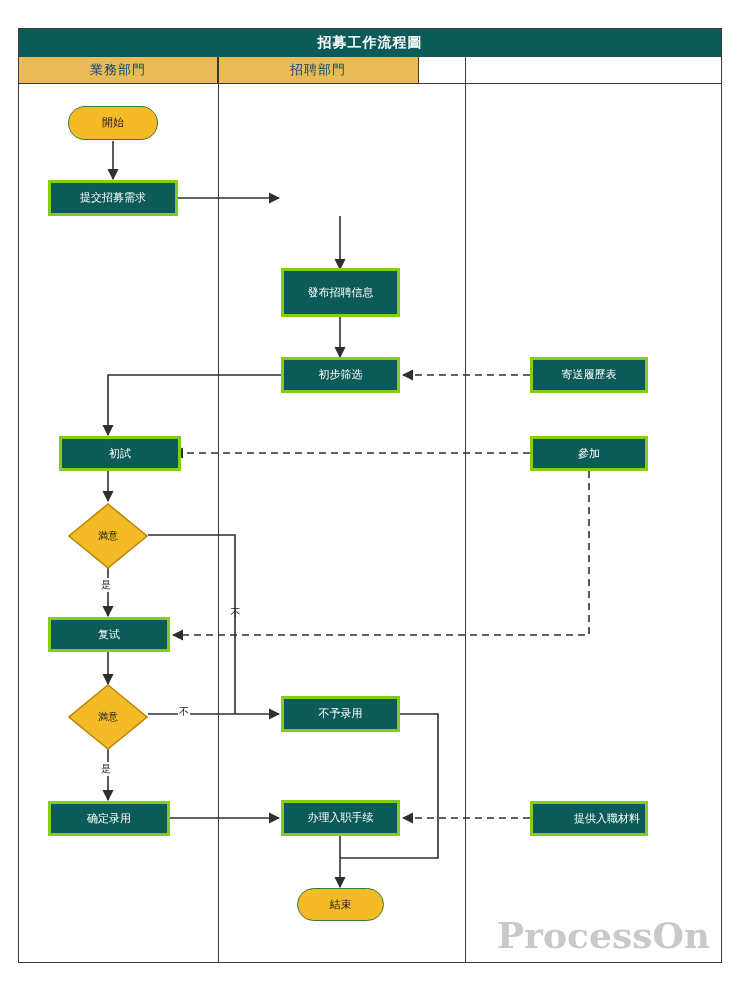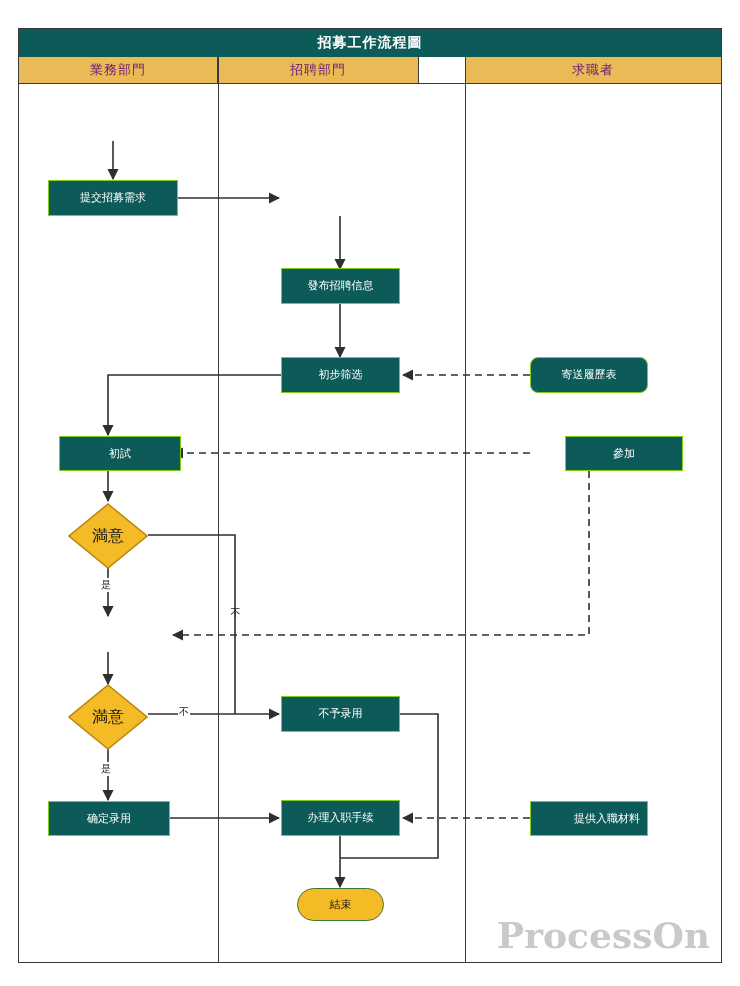--- a/index.html
+++ b/index.html
@@ -51,21 +51,21 @@
     letter-spacing: 1px;
     box-sizing: border-box;
   }
 
   
   .lane-head {
     position: absolute;
     top: 57px;
     height: 26px;
     background: #e9ba55;
-    color: #701a75;
+    color: #0c4a6e;
     font-size: 13px;
     display: flex;
     align-items: center;
     justify-content: center;
     box-sizing: border-box;
     border-right: 1px solid #3a3a3a;
     letter-spacing: 1px;
   }
   .lane-head.lane0 { left: 19px;  width: 199px; }
   .lane-head.lane1 { left: 218px; width: 201px; }
@@ -99,21 +99,21 @@
     align-items: center;
     justify-content: center;
     text-align: center;
     font-size: 11px;
     line-height: 1.2;
     z-index: 5;
   }
   .node.process {
     background: #0d5b58;
     color: #ffffff;
-    border: 1px solid #84cc16;
+    border: 3px solid #84cc16;
   }
   .node.terminator {
     background: #f5bb26;
     color: #1a1a1a;
     border: 1.5px solid #3a7a3a;
     border-radius: 17px;
   }
   .node.decision {
     background: transparent;
     color: #1a1a1a;
@@ -121,21 +121,21 @@
   }
   .diamond-shape {
     position: absolute;
     left: 0; top: 0;
     width: 100%;
     height: 100%;
   }
   .decision .dlabel {
     position: relative;
     z-index: 2;
-    font-size: 16px;
+    font-size: 10px;
     color: #1a1a1a;
   }
 
   
   #wires {
     position: absolute;
     left: 0; top: 0;
     width: 740px;
     height: 986px;
     z-index: 2;
@@ -174,21 +174,20 @@
 <body>
 
 <div id="canvas">
 
   <div class="frame"></div>
 
   <div class="title-bar">招募工作流程圖</div>
 
   <div class="lane-head lane0">業務部門</div>
   <div class="lane-head lane1">招聘部門</div>
-  <div class="lane-head lane2">求職者</div>
   <div class="lane-head-underline"></div>
 
   <div class="lane-div d1"></div>
   <div class="lane-div d2"></div>
 
   <svg id="wires" viewBox="0 0 740 986" xmlns="http://www.w3.org/2000/svg">
     <defs>
       <marker id="arrow" viewBox="0 0 10 10" refX="9" refY="5" markerWidth="7" markerHeight="7" orient="auto-start-reverse">
         <path d="M 0 0 L 10 5 L 0 10 z" fill="#2f2f2f"></path>
       </marker>
@@ -227,41 +226,43 @@
       <path d="M 170 818 L 279 818" marker-end="url(#arrow)"></path>
 
       <path d="M 530 818 L 403 818" marker-end="url(#arrow)" stroke-dasharray="7,5"></path>
 
       <path d="M 400 714 L 438 714 L 438 858 L 340 858"></path>
 
       <path d="M 340 836 L 340 887" marker-end="url(#arrow)"></path>
     </g>
   </svg>
 
+  <div class="node terminator" style="left:68px;  top:106px; width:90px;  height:34px;">開始</div>
 
   <div class="node process" style="left:48px;  top:180px; width:130px; height:36px;">提交招募需求</div>
 
 
-  <div class="node process" style="left:281px; top:268px; width:119px; height:36px;">發布招聘信息</div>
+  <div class="node process" style="left:281px; top:268px; width:119px; height:49px;">發布招聘信息</div>
 
   <div class="node process" style="left:281px; top:357px; width:119px; height:36px;">初步筛选</div>
 
-  <div class="node process" style="left:530px; top:357px; width:118px; height:36px;border-radius:8px;">寄送履歷表</div>
+  <div class="node process" style="left:530px; top:357px; width:118px; height:36px;">寄送履歷表</div>
 
   <div class="node process" style="left:59px;  top:436px; width:122px; height:35px;">初試</div>
 
-  <div class="node process" style="left:530px; top:436px; width:118px; height:35px;margin-left:35px;">參加</div>
+  <div class="node process" style="left:530px; top:436px; width:118px; height:35px;">參加</div>
 
   <div class="node decision" style="left:68px;  top:503px; width:80px;  height:66px;">
     <svg class="diamond-shape" viewBox="0 0 80 66" xmlns="http://www.w3.org/2000/svg">
       <polygon points="40,1 79,33 40,65 1,33" fill="#f5bb26" stroke="#b8860b" stroke-width="1.5"></polygon>
     </svg>
     <span class="dlabel">満意</span>
   </div>
 
+  <div class="node process" style="left:48px;  top:617px; width:122px; height:35px;">复试</div>
 
   <div class="node decision" style="left:68px;  top:684px; width:80px;  height:66px;">
     <svg class="diamond-shape" viewBox="0 0 80 66" xmlns="http://www.w3.org/2000/svg">
       <polygon points="40,1 79,33 40,65 1,33" fill="#f5bb26" stroke="#b8860b" stroke-width="1.5"></polygon>
     </svg>
     <span class="dlabel">満意</span>
   </div>
 
   <div class="node process" style="left:281px; top:696px; width:119px; height:36px;">不予录用</div>
 

